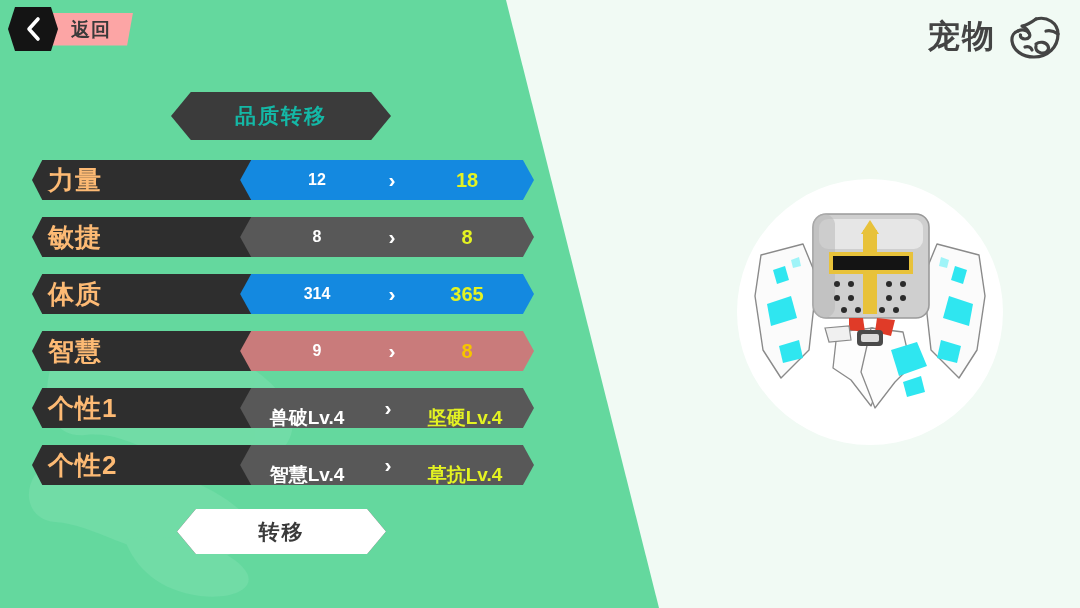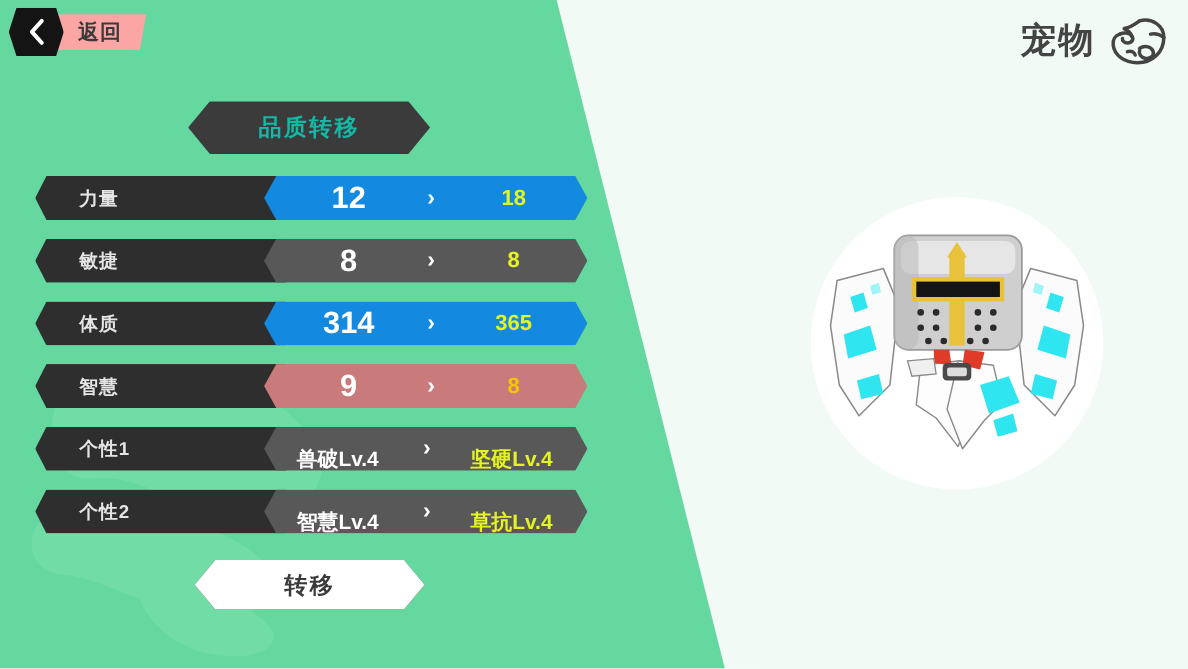--- a/index.html
+++ b/index.html
@@ -136,24 +136,24 @@
     left: 0;
     top: 0;
     width: 228px;
     height: 40px;
     background: #2e2e2e;
     clip-path: polygon(4.5% 0, 100% 0, 100% 100%, 4.5% 100%, 0 50%);
     display: flex;
     align-items: center;
   }
   .stat-label {
-    margin-left: 40px;
-    font-size: 17px;
-    font-weight: bold;
-    color: #e5e5e5;
+    margin-left: 16px;
+    font-size: 26px;
+    font-weight: bold;
+    color: #fdba74;
     letter-spacing: 1px;
   }
   .stat-right {
     position: absolute;
     left: 186px;
     top: 0;
     width: 316px;
     height: 40px;
     clip-path: polygon(10.5% 0, 96.5% 0, 100% 50%, 96.5% 100%, 10.5% 100%, 7% 50%);
     display: flex;
@@ -161,21 +161,21 @@
   }
   .stat-right.blue { background: #1489e0; }
   .stat-right.gray { background: #585858; }
   .stat-right.red  { background: #c97b7b; }
 
   .val-from {
     position: absolute;
     left: 38px;
     width: 122px;
     text-align: center;
-    font-size: 28px;
+    font-size: 16px;
     font-weight: bold;
     color: #ffffff;
   }
   .val-arrow {
     position: absolute;
     left: 156px;
     width: 36px;
     text-align: center;
     font-size: 21px;
     font-weight: bold;

